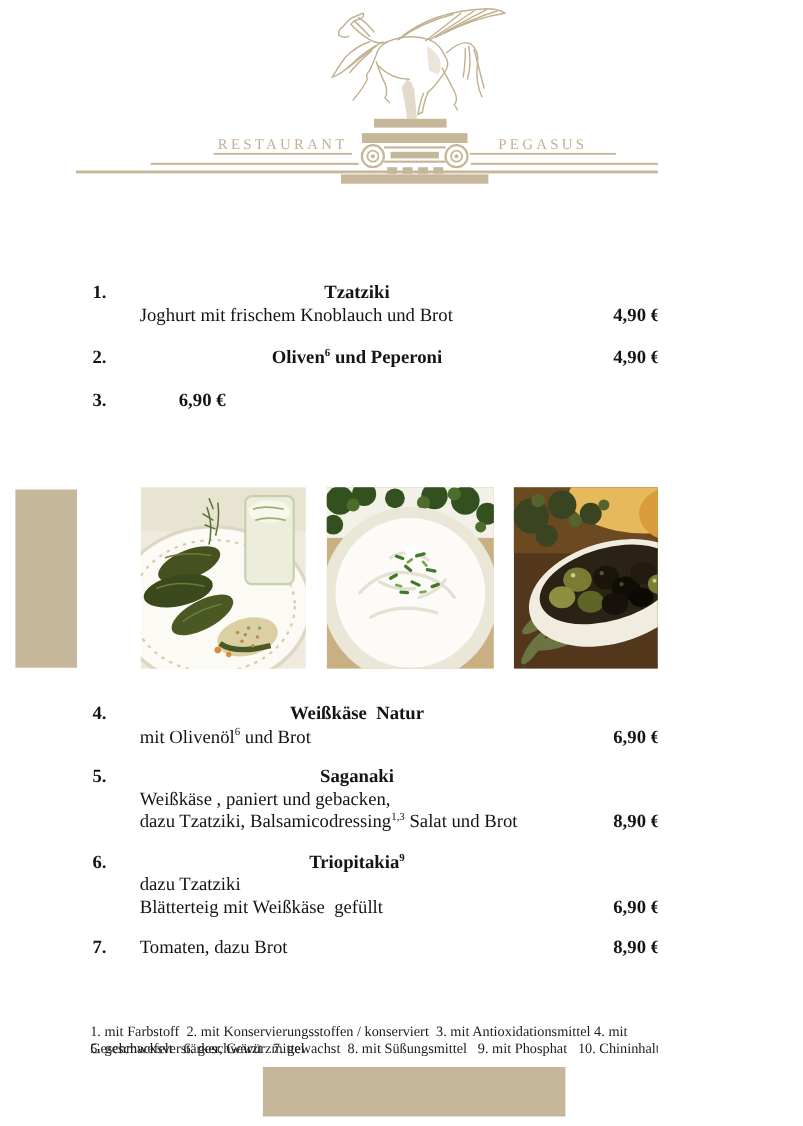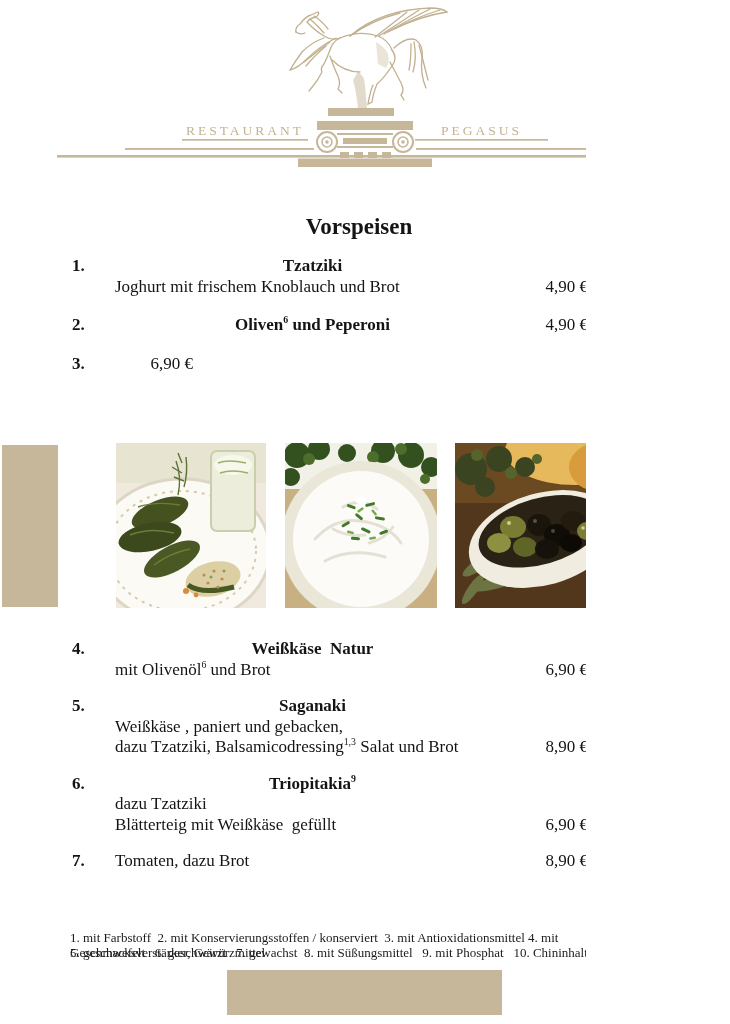--- a/index.html
+++ b/index.html
@@ -1,18 +1,18 @@
 <!DOCTYPE html>
 <html><head>
 <meta charset="utf-8">
 <style>
   html,body { margin:0; padding:0; background:#fff; }
   #page {
     position:relative; width:586px; height:1024px; overflow:hidden;
-    background:#ffffff; font-family:"Liberation Serif","DejaVu Serif",serif; color:#141414;
+    background:#ffffff; font-family:"Liberation Serif","DejaVu Serif",serif; color:#141414;margin-left:12px;
   }
   
   #ornament { position:absolute; left:0; top:0; width:730px; height:175px; }
   .hword {
     position:absolute; top:123px; font-size:13.5px; letter-spacing:3px;
     color:#c3b292; text-align:center; white-space:nowrap;
   }
   #hword-left  { left:182px; width:126px; }
   #hword-right { left:415px; width:133px; }
   
@@ -23,21 +23,21 @@
   
   .menu-group { position:absolute; left:72px; width:516px; }
   #menu-group-1 { top:256px; }
   #menu-group-2 { top:639px; }
   .item { display:flex; margin-bottom:18px; font-size:17px; line-height:20.5px; }
   #menu-group-2 .item { margin-bottom:16px; }
   .num   { width:43px; font-weight:bold; }
   .mid   { flex:1; }
   .iname { font-weight:bold; white-space:pre;text-align:center; }
   .idesc { white-space:pre; }
-  .price { width:78px; text-align:right; font-weight:normal; align-self:flex-end; white-space:nowrap; }
+  .price { width:78px; text-align:right; font-weight:bold; align-self:flex-end; white-space:nowrap; }
   sup { font-size:0.58em; line-height:0; vertical-align:super; }
   
   .photo { position:absolute; top:443px; height:165px; }
   #photo-1 { left:116px; width:150px; }
   #photo-2 { left:285px; width:152px; }
   #photo-3 { left:455px; width:163px; }
   .sidebar { position:absolute; top:445px; width:56px; height:162px; background:#c6b79a; }
   #sidebar-left  { left:2px; }
   #sidebar-right { left:672px; }
   
@@ -118,21 +118,20 @@
       <rect x="415" y="139" width="133" height="1.7"></rect>
       <rect x="125" y="148" width="189" height="1.9"></rect>
       <rect x="416" y="148" width="189" height="1.9"></rect>
       <rect x="57" y="155" width="616" height="2.6"></rect>
       <rect x="298" y="158.5" width="134" height="8.5"></rect>
     </g>
   </svg>
   <span class="hword" id="hword-left">RESTAURANT</span>
   <span class="hword" id="hword-right">PEGASUS</span>
 
-  <div id="menu-title">Vorspeisen</div>
 
   <div class="menu-group" id="menu-group-1">
       <div class="item">
         <div class="num">1.</div>
         <div class="mid">
           <div class="iname"><span>Tzatziki</span></div>
           <div class="idesc"><span>Joghurt mit frischem Knoblauch und Brot</span></div>
         </div>
         <div class="price">4,90 €</div>
       </div>

